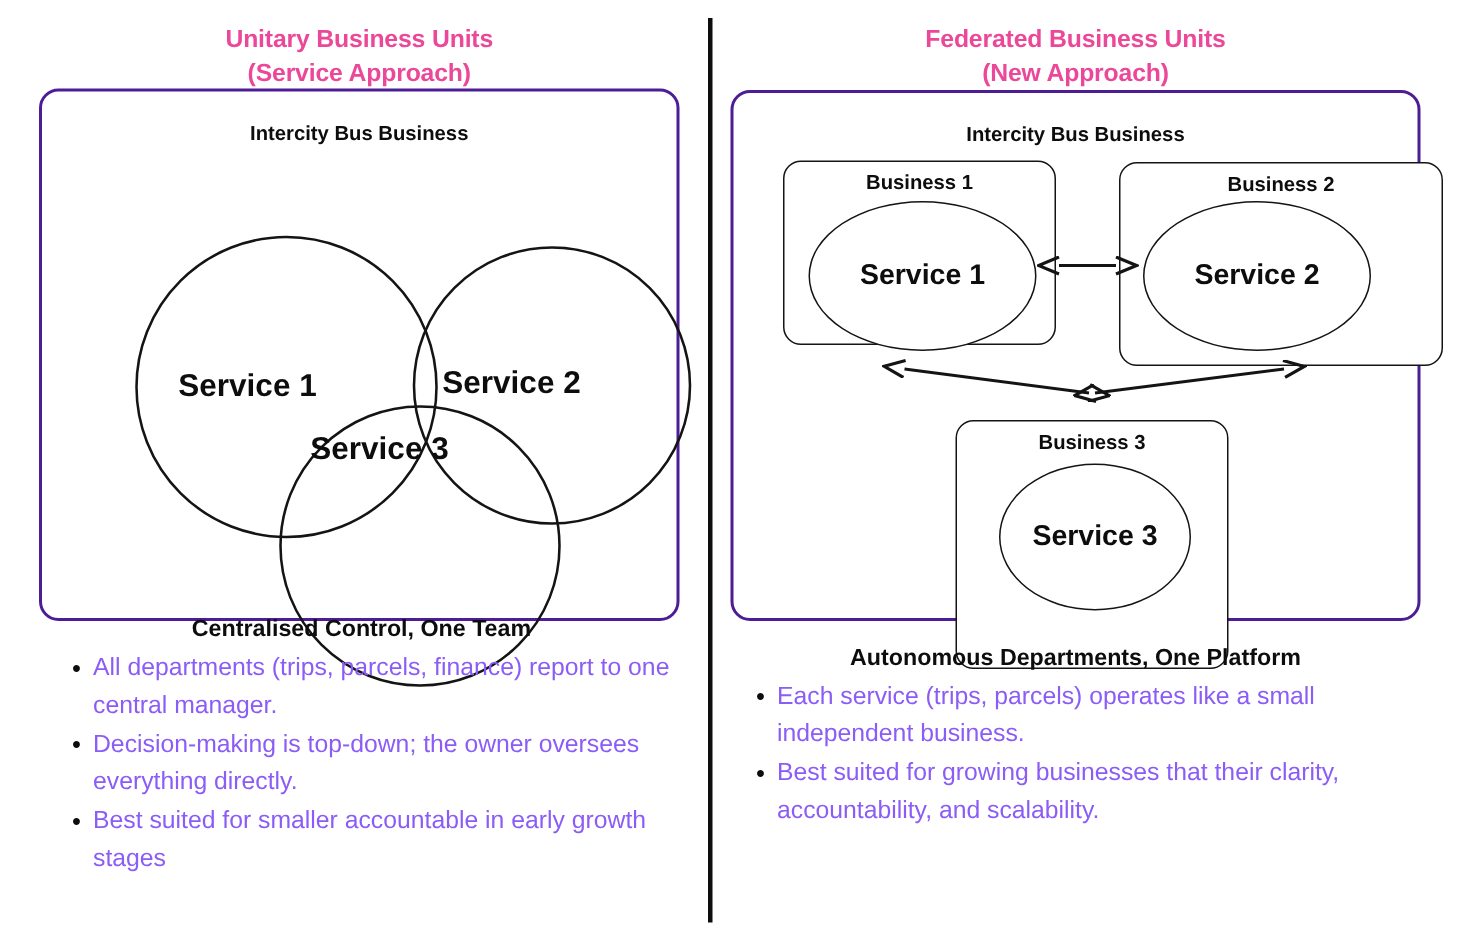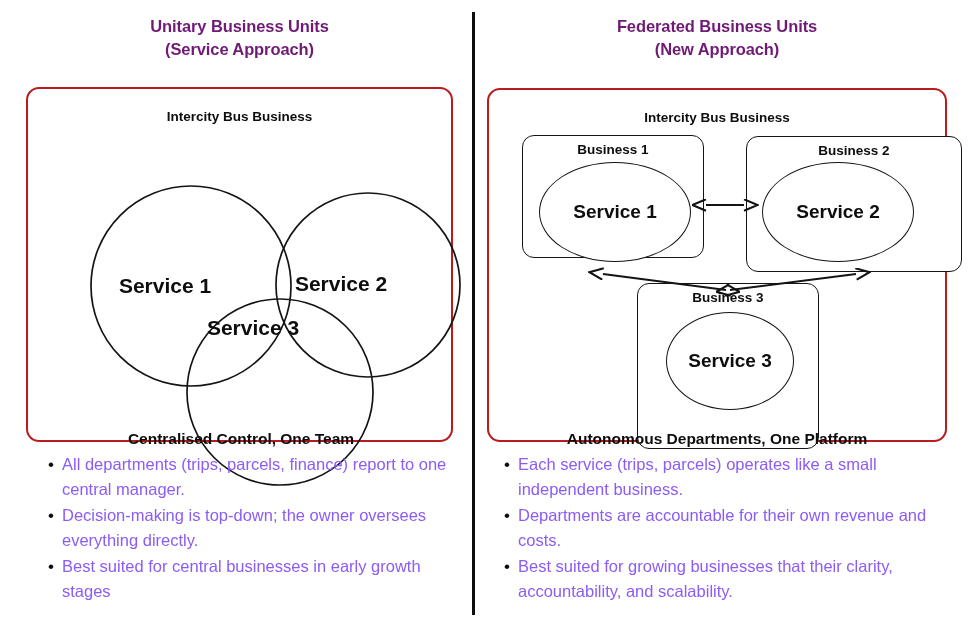--- a/index.html
+++ b/index.html
@@ -29,35 +29,34 @@
     background: #0d0d0d;
   }
   
   .panel-title {
     position: absolute;
     text-align: center;
     font-weight: bold;
     font-size: 16.5px;
     line-height: 23px;
     letter-spacing: -0.1px;
-    color: #701a75;
+    color: #ec4899;
   }
   .panel-title .line { display: block; }
 
   #title-left  { left: 26px;  top: 15px; width: 427px; }
   #title-right { left: 487px; top: 15px; width: 460px; }
 
   
   .container-box {
     position: absolute;
-    border: 2px solid #b91c1c;
+    border: 2px solid #4c1d95;
     border-radius: 13px;
     background: #ffffff;
     box-sizing: border-box;
-    margin-top: 28px;
   }
   #box-left  { left: 26px;  top: 59px; width: 427px; height: 355px; }
   #box-right { left: 487px; top: 60px; width: 460px; height: 354px; }
 
   .container-label {
     position: absolute;
     width: 100%;
     text-align: center;
     top: 20px;
     font-weight: bold;
@@ -127,21 +126,21 @@
   .arrow-line {
     stroke: #141414;
     stroke-width: 1.9;
     fill: none;
   }
 
   
   .summary {
     position: absolute;
   }
-  #summary-left  { left: 26px;  top: 428px; width: 430px; }
+  #summary-left  { left: 26px;  top: 409px; width: 430px; }
   #summary-right { left: 482px; top: 428px; width: 470px; }
 
   .summary-heading {
     text-align: center;
     font-weight: bold;
     font-size: 15.5px;
     line-height: 21px;
     color: #0d0d0d;
     margin: 0 0 3px 0;
   }
@@ -209,21 +208,21 @@
       </div>
     </div>
 
     <div class="unit-box" style="left:257px; top:46px; width:216px; height:136px;">
       <div class="unit-label">Business 2</div>
       <div class="unit-ellipse" style="left:15px; top:25px; width:152px; height:100px;">
         <div class="unit-ellipse-text">Service 2</div>
       </div>
     </div>
 
-    <div class="unit-box" style="left:148px; top:193px; width:182px; height:166px;">
+    <div class="unit-box" style="left:148px; top:218px; width:182px; height:166px;">
       <div class="unit-label">Business 3</div>
       <div class="unit-ellipse" style="left:28px; top:28px; width:128px; height:98px;">
         <div class="unit-ellipse-text">Service 3</div>
       </div>
     </div>
 
     <svg class="fed-svg" width="460" height="354" viewBox="0 0 460 354">
       <defs>
         <marker id="ah-start" markerWidth="9" markerHeight="9" refX="7.6" refY="3.2" orient="auto" markerUnits="strokeWidth">
           <path d="M7.6,0.2 L0.4,3.2 L7.6,6.2" fill="none" stroke="#141414" stroke-width="1.1"></path>
@@ -239,26 +238,25 @@
 
       <line class="arrow-line" x1="241" y1="200" x2="367" y2="184" marker-start="url(#ah-start)" marker-end="url(#ah-end)"></line>
     </svg>
   </div>
 
   <div class="summary" id="summary-left">
     <div class="summary-heading">Centralised Control, One Team</div>
     <ul class="summary-list">
       <li>All departments (trips, parcels, finance) report to one central manager.</li>
       <li>Decision-making is top-down; the owner oversees everything directly.</li>
-      <li>Best suited for central businesses in early growth stages</li>
+      <li>Best suited for smaller accountable in early growth stages</li>
     </ul>
   </div>
 
   <div class="summary" id="summary-right">
     <div class="summary-heading">Autonomous Departments, One Platform</div>
     <ul class="summary-list">
       <li>Each service (trips, parcels) operates like a small independent business.</li>
-      <li>Departments are accountable for their own revenue and costs.</li>
       <li>Best suited for growing businesses that their clarity, accountability, and scalability.</li>
     </ul>
   </div>
 
 </div>
 
 </body></html>

